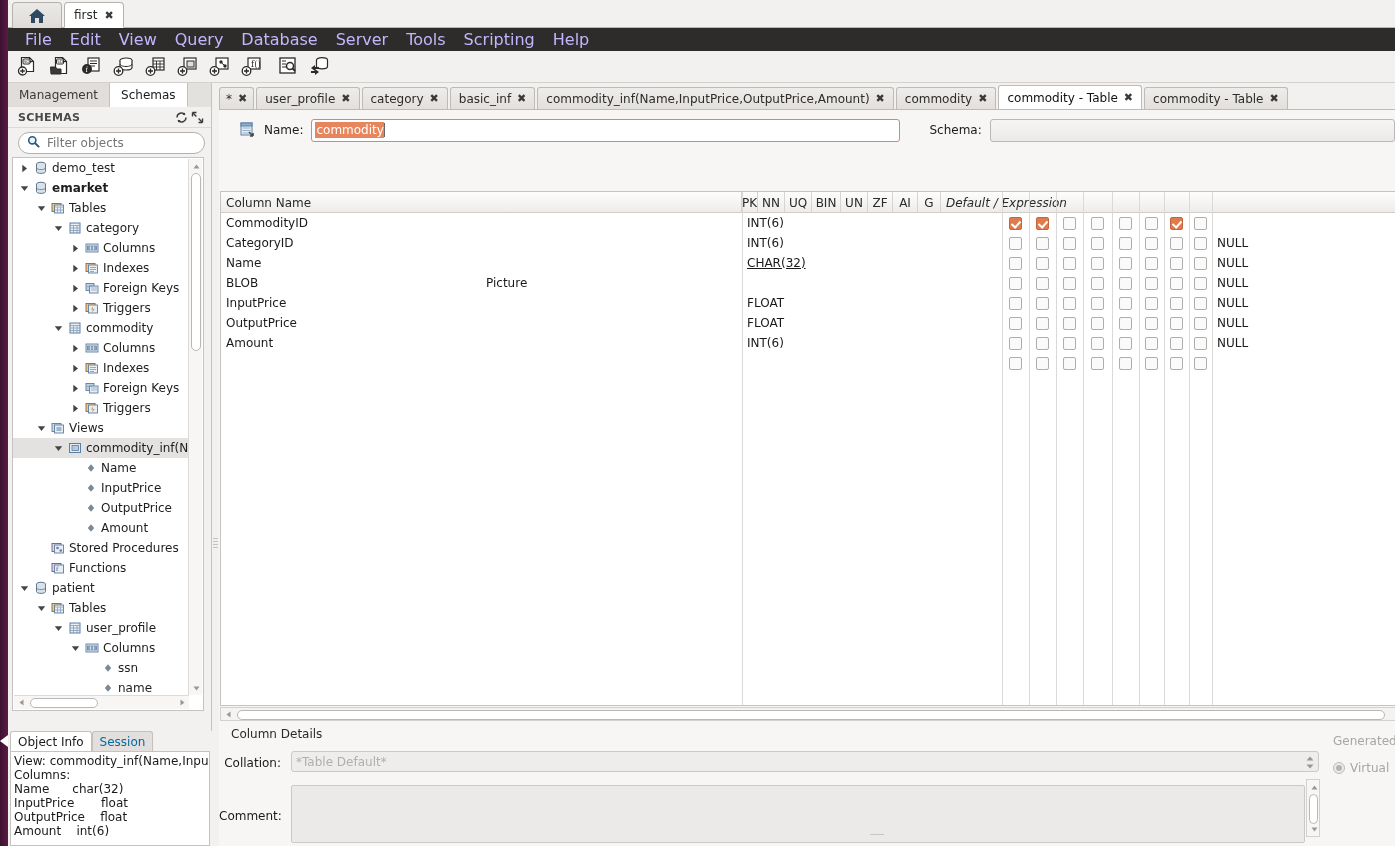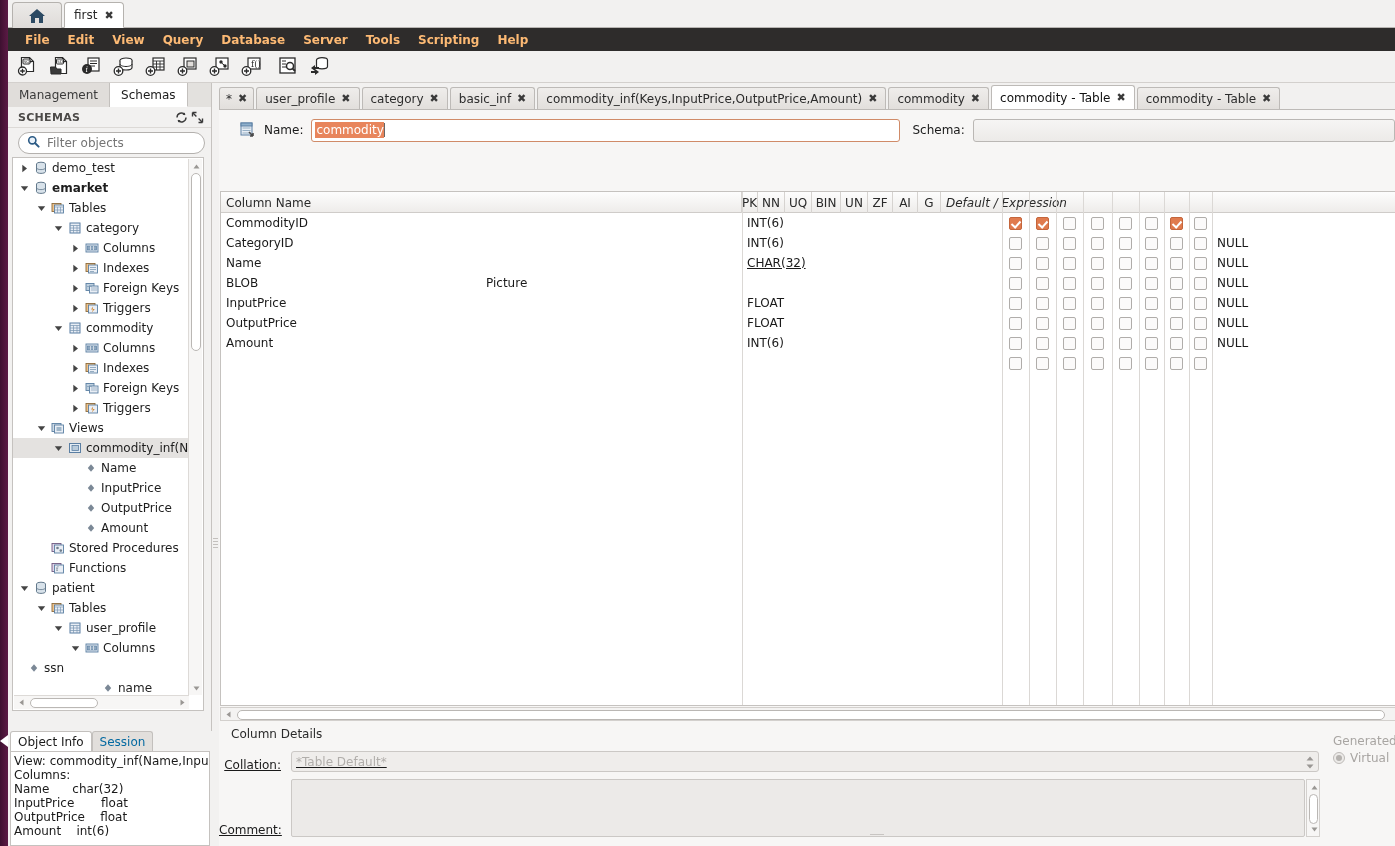--- a/index.html
+++ b/index.html
@@ -55,22 +55,22 @@
   }
 
   
   .menubar {
     position: absolute; left: 8px; top: 28px; right: 0; height: 23px;
     background: #2e2c2b;
     display: flex; align-items: center;
     padding-left: 8px;
   }
   .menubar .mi {
-    color: #fdba74; font-size: 12px;
-    padding: 3px 9px; cursor: default; font-weight: bold;
+    color: #c4b5fd; font-size: 16px;
+    padding: 3px 9px; cursor: default;
   }
 
   
   .toolbar {
     position: absolute; left: 8px; top: 51px; right: 0; height: 32px;
     background: #f2f1f0;
     display: flex; align-items: center;
     padding-left: 7px; gap: 7px;
     border-bottom: 1px solid #d3d0cd;
   }
@@ -237,42 +237,42 @@
     background: #f4f3f2; border: 1px solid #d3d0cd; border-right: none;
   }
   .grid-hscroll .thumb {
     position: absolute; left: 16px; top: 2px; width: 1148px; height: 10px;
     background: #ffffff; border: 1px solid #bab7b4; border-radius: 5px;
   }
 
   
   .details { position: absolute; left: 0; top: 612px; right: 0; height: 145px; background: #f7f6f5; }
   .details .title { position: absolute; left: 12px; top: 5px; font-size: 12px; color: #2a2a2a; }
-  .det-row { position: absolute; display: flex; align-items: flex-end; text-decoration: underline; }
+  .det-row { position: absolute; display: flex; align-items: center; }
   .det-lbl { width: 62px; text-align: right; font-size: 12px; color: #1a1a1a; padding-top: 3px; }
   .collation-box {
     margin-left: 10px; width: 1028px; height: 21px;
     background: #efedeb; border: 1px solid #cbc8c5; border-radius: 3px;
     display: flex; align-items: center; padding: 0 4px;
     font-size: 12px; color: #b1aeab;
     position: relative;
   }
   .spin { position: absolute; right: 2px; top: 2px; width: 12px; height: 17px; display:flex; flex-direction: column; align-items:center; justify-content: space-around; }
   .comment-box {
     margin-left: 10px; width: 1014px; height: 58px;
     background: #eceae8; border: 1px solid #cbc8c5; border-radius: 2px;
   }
   .comment-vscroll {
     position: absolute; left: 1087px; top: 0; width: 14px; height: 58px;
     background: #f7f6f5; border: 1px solid #d3d0cd;
   }
   .comment-vscroll .thumb { position:absolute; left:2px; top:14px; width:9px; height:30px; background:#fff; border:1px solid #bab7b4; border-radius:5px;}
 
   .generated { position: absolute; right: 0; top: 12px; width: 62px; font-size: 12px; color: #a8a5a2; }
-  .gen-radio-row { display: flex; align-items: center; gap: 5px; margin-top: 3px; }
+  .gen-radio-row { display: flex; align-items: center; gap: 5px; margin-top: 13px; }
   .radio {
     width: 12px; height: 12px; border-radius: 50%;
     border: 1px solid #bdbab7; background: #eceae8;
     display: flex; align-items: center; justify-content: center;
   }
   .radio .dot { width: 6px; height: 6px; border-radius: 50%; background: #b5b2af; }
   .handle-dots { position: absolute; left: 870px; top: 826px; width: 14px; height: 5px; }
 </style>
 </head>
 <body>
@@ -768,21 +768,21 @@
             </span>
             <span style="display: flex; align-items: center; flex: 0 0 auto;">
               <svg width="14" height="14" viewBox="0 0 14 14">
                 <rect x="1" y="3" width="12" height="8" fill="#dfe6ee" stroke="#5b7fa3" stroke-width="0.9"></rect>
                 <rect x="2.5" y="5" width="9" height="4" fill="#8fa8bf" stroke="#5b7fa3" stroke-width="0.7"></rect>
                 <path d="M5.5 5v4M8.5 5v4" stroke="#dfe6ee" stroke-width="0.8"></path>
               </svg>
             </span>
             <span>Columns</span>
           </div>
-          <div class="tnode" style="">
+          <div class="tnode" style="padding-left: 74px;">
             <span class="arrow none"></span>
             <span style="display: flex; align-items: center; flex: 0 0 auto;">
               <svg width="12" height="12" viewBox="0 0 12 12">
                 <path d="M6 2.2L9.2 6 6 9.8 2.8 6z" fill="#7b8896"></path>
               </svg>
             </span>
             <span>ssn</span>
           </div>
           <div class="tnode" style="padding-left: 74px;">
             <span class="arrow none"></span>
@@ -859,21 +859,21 @@
         </div>
         <div class="etab">
           <span>category</span>
           <span class="tab-close">✖</span>
         </div>
         <div class="etab">
           <span>basic_inf</span>
           <span class="tab-close">✖</span>
         </div>
         <div class="etab">
-          <span>commodity_inf(Keys,InputPrice,OutputPrice,Amount)</span>
+          <span>commodity_inf(Name,InputPrice,OutputPrice,Amount)</span>
           <span class="tab-close">✖</span>
         </div>
         <div class="etab">
           <span>commodity</span>
           <span class="tab-close">✖</span>
         </div>
         <div class="etab active">
           <span>commodity - Table</span>
           <span class="tab-close">✖</span>
         </div>
@@ -892,21 +892,21 @@
             <rect x="2" y="1" width="11" height="3" fill="#8fb0cc" stroke="#5b7fa3" stroke-width="1"></rect>
             <path d="M3.5 6h8M3.5 8.5h8M3.5 11h8" stroke="#8da8bf" stroke-width="0.9"></path>
             <path d="M10 10l4 4m0 0h-3m3 0v-3" stroke="#4a4a4a" stroke-width="1.6" fill="none"></path>
           </svg>
         </span>
         <label>Name:</label>
         <div class="name-input">
           <span class="sel-text">commodity</span>
           <span class="caret"></span>
         </div>
-        <label style="margin-left:4px;">Schema:</label>
+        <label style="margin-left:21px;">Schema:</label>
         <div class="schema-input"></div>
       </div>
 
       <div class="grid-wrap">
         <div class="grid-head" id="grid-head">
             <div class="gh" style="width: 521px;">Column Name</div>
             <div class="gh c" style="width: 16px;">PK</div>
             <div class="gh c" style="width: 27px;">NN</div>
             <div class="gh c" style="width: 27px;">UQ</div>
             <div class="gh c" style="width: 29px;">BIN</div>
@@ -1182,21 +1182,21 @@
               <svg width="8" height="5" viewBox="0 0 8 5">
                   <path d="M4 0.5L7.5 4.5H0.5z" fill="#9a9794"></path>
                 </svg>
               <svg width="8" height="5" viewBox="0 0 8 5">
                   <path d="M4 4.5L0.5 0.5H7.5z" fill="#9a9794"></path>
                 </svg>
             </span>
           </div>
         </div>
 
-        <div class="det-row" style="left:0; top:57px;">
+        <div class="det-row" style="left:0; top:63px;">
           <div class="det-lbl">Comment:</div>
           <div class="comment-box"></div>
         </div>
 
         <div class="comment-vscroll" style="top:57px">
           <div class="sb-arrow" style="top:1px">
             <svg width="7" height="5" viewBox="0 0 7 5">
                 <path d="M3.5 0.5L6.5 4.5H0.5z" fill="#9a9794"></path>
               </svg>
           </div>

